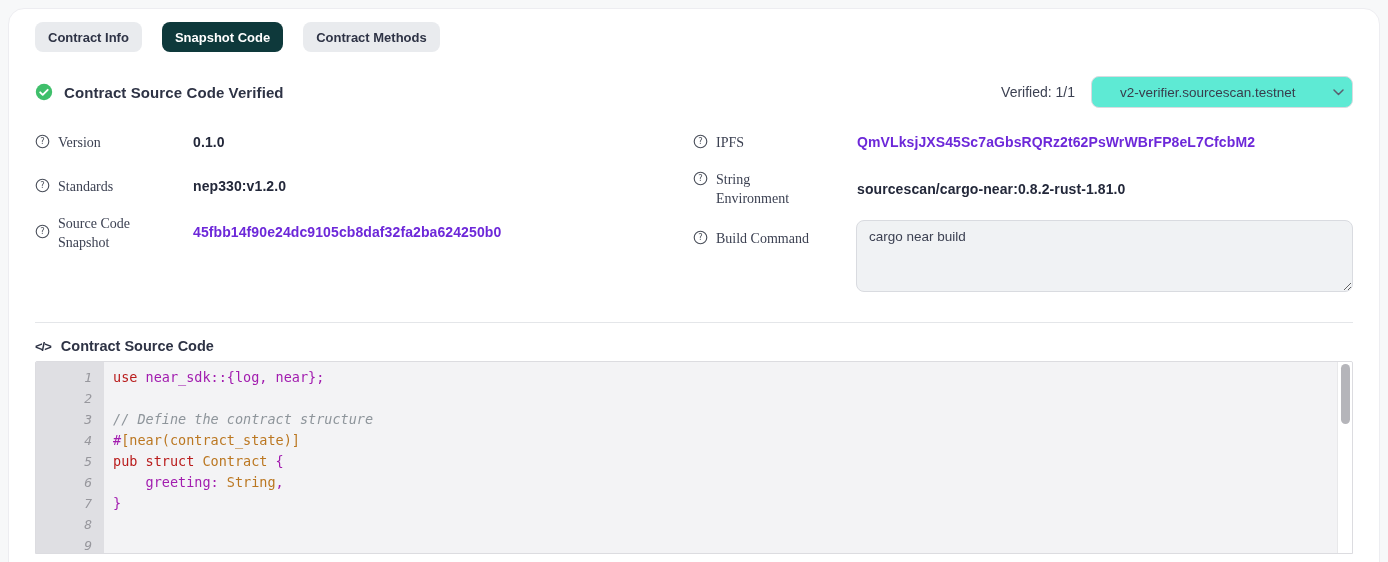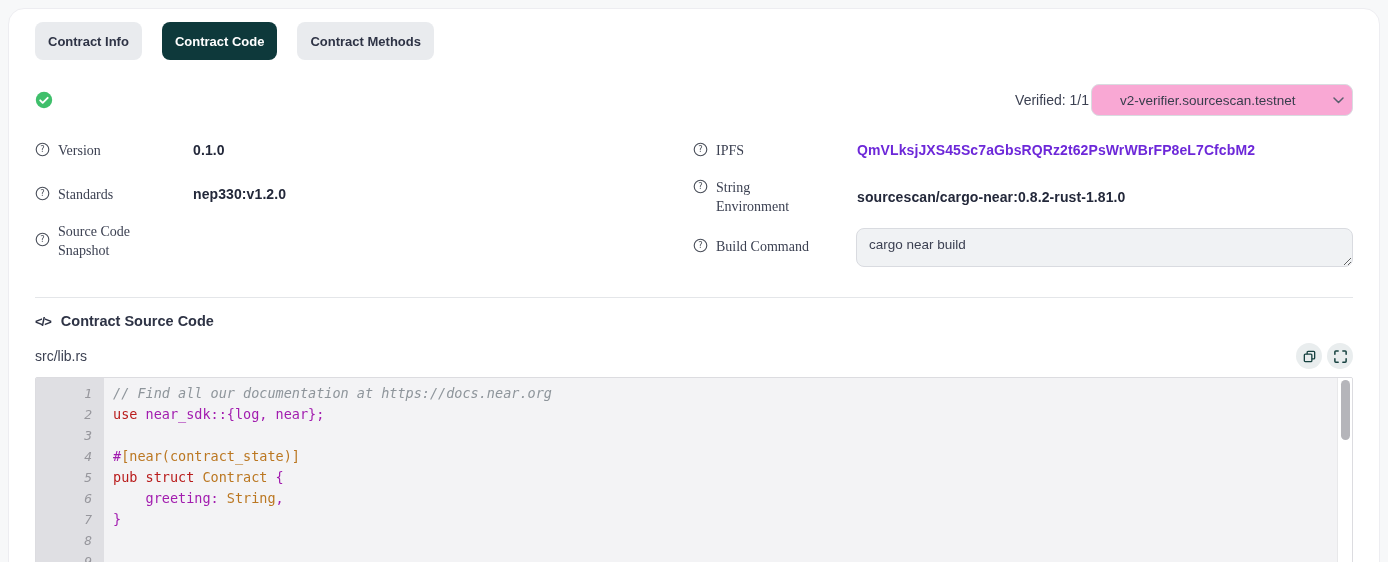--- a/index.html
+++ b/index.html
@@ -3,47 +3,47 @@
 <meta charset="utf-8">
 <style>
   * { margin:0; padding:0; box-sizing:border-box; }
   html,body { width:1388px; height:562px; overflow:hidden; background:#f7f8f9;
               font-family:"Liberation Sans","DejaVu Sans",sans-serif; color:#2e3345; }
   .card { position:absolute; left:8px; top:8px; width:1372px; height:620px;
           background:#ffffff; border:1px solid #ededf1; border-radius:16px;
           padding:13px 26px 0 26px; }
   
   .tabs { display:flex; gap:20px; }
-  .tab { height:38px; padding:0 13px; border:none; border-radius:8px; background:#e9ebee;
+  .tab { height:30px; padding:0 13px; border:none; border-radius:8px; background:#e9ebee;
          color:#2e3345; font-family:inherit; font-size:13px; font-weight:600; cursor:pointer;
          display:flex; align-items:center; }
   .tab.active { background:#0e393b; color:#ffffff; }
   
   .verify-header { margin-top:24px; height:32px; display:flex; align-items:center; justify-content:space-between; }
   .verify-left { display:flex; align-items:center; gap:11px; }
   .verify-title { font-size:15px; font-weight:700; color:#2e3345; letter-spacing:.1px; }
-  .verify-right { display:flex; align-items:center; gap:2px; }
+  .verify-right { display:flex; align-items:center; gap:16px; }
   .verified-count { font-size:14px; color:#3c4152; }
-  .select { width:262px; height:32px; border:1px solid #d9dbe0; border-radius:8px; background:#f9a8d4;
+  .select { width:262px; height:32px; border:1px solid #d9dbe0; border-radius:8px; background:#5eead4;
             display:flex; align-items:center; justify-content:space-between; padding:0 8px 0 28px;
             font-size:13.5px; color:#383d4c; cursor:pointer; }
   
   .details { margin-top:18px; display:flex; }
   .dcol { width:660px; display:flex; flex-direction:column; }
   .detail-row { display:flex; align-items:center; min-height:32px; margin-bottom:12px; }
   .detail-row.tall { align-items:flex-start; min-height:40px; }
   .detail-label { display:flex; align-items:flex-start; gap:8px; font-size:14px; color:#3c4152; }
   .dcol.left .detail-label { width:158px; }
   .dcol.right .detail-label { width:164px; }
   .detail-label .qicon { flex:0 0 auto; margin-top:1px; }
   .lbl-text { line-height:19px; max-width:110px;font-family:Liberation Serif, serif; }
   .detail-value { font-size:14px; font-weight:700; color:#23283a; letter-spacing:.1px; }
   .detail-value.link { font-weight:700; color:#6d28d9; cursor:pointer; }
   .value-flex { flex:1; }
-  .cmd-textarea { width:497px; height:39px; background:#f0f2f4; border:1px solid #d9dbe0; border-radius:8px;
+  .cmd-textarea { width:497px; height:72px; background:#f0f2f4; border:1px solid #d9dbe0; border-radius:8px;
                   font-family:inherit; font-size:13.5px; color:#3c4152; padding:8px 12px; resize:both; }
   
   .divider { border:none; border-top:1px solid #e4e6e9; margin-top:14px; }
   
   .source-header { margin-top:15px; display:flex; align-items:center; gap:10px; }
   .code-glyph { font-weight:700; font-size:13px; color:#2e3345; letter-spacing:-1px; }
   .source-title { font-size:14.5px; font-weight:700; color:#2e3345; }
   .file-row { margin-top:13px; display:flex; align-items:center; justify-content:space-between; height:28px; }
   .file-path { font-size:14px; color:#3c4152; }
   .file-actions { display:flex; gap:5px; }
@@ -65,32 +65,33 @@
   .scrollbar { width:15px; background:#ffffff; border-left:1px solid #e8e8ea; position:relative; flex:0 0 auto; }
   .thumb { position:absolute; top:2px; left:3px; width:9px; height:60px; background:#b5b5ba; border-radius:5px; }
 </style>
 </head>
 <body>
 
 <div class="card">
 
   <div class="tabs">
     <button class="tab">Contract Info</button>
-    <button class="tab active">Contract Code</button>
+    <button class="tab active">Snapshot Code</button>
     <button class="tab">Contract Methods</button>
   </div>
 
   <div class="verify-header">
     <div class="verify-left">
       <span style="display:flex">
         <svg width="18" height="18" viewBox="0 0 18 18">
             <circle cx="9" cy="9" r="8.2" fill="#3fbf6b"></circle>
             <path d="M5.2 9.3l2.5 2.5 5-5" stroke="#ffffff" stroke-width="1.9" fill="none" stroke-linecap="round" stroke-linejoin="round"></path>
           </svg>
       </span>
+      <span class="verify-title">Contract Source Code Verified</span>
     </div>
     <div class="verify-right">
       <span class="verified-count">Verified: 1/1</span>
       <div class="select">
         <span>v2-verifier.sourcescan.testnet</span>
         <span style="display:flex">
           <svg width="11" height="7" viewBox="0 0 11 7">
               <path d="M1 1l4.5 4.5L10 1" stroke="#5a5f6e" stroke-width="1.5" fill="none" stroke-linecap="round" stroke-linejoin="round"></path>
             </svg>
         </span>
@@ -121,20 +122,21 @@
         <div class="detail-value">nep330:v1.2.0</div>
       </div>
       <div class="detail-row tall">
         <div class="detail-label">
           <span class="qicon" style="margin-top:10px"><svg width="15" height="15" viewBox="0 0 16 16">
                 <circle cx="8" cy="8" r="6.7" fill="none" stroke="#4a4f5a" stroke-width="1.2"></circle>
                 <text x="8" y="11" text-anchor="middle" font-size="9" font-family="DejaVu Sans" fill="#4a4f5a">?</text>
               </svg></span>
           <span class="lbl-text">Source Code Snapshot</span>
         </div>
+        <div class="detail-value link" style="margin-top:10px">45fbb14f90e24dc9105cb8daf32fa2ba624250b0</div>
       </div>
     </div>
     <div class="dcol right">
       <div class="detail-row">
         <div class="detail-label">
           <span class="qicon"><svg width="15" height="15" viewBox="0 0 16 16">
                 <circle cx="8" cy="8" r="6.7" fill="none" stroke="#4a4f5a" stroke-width="1.2"></circle>
                 <text x="8" y="11" text-anchor="middle" font-size="9" font-family="DejaVu Sans" fill="#4a4f5a">?</text>
               </svg></span>
           <span class="lbl-text">IPFS</span>
@@ -166,60 +168,37 @@
     </div>
   </div>
 
   <hr class="divider">
 
   <div class="source-header">
     <span class="code-glyph">&lt;/&gt;</span>
     <span class="source-title">Contract Source Code</span>
   </div>
 
-  <div class="file-row">
-    <span class="file-path">src/lib.rs</span>
-    <div class="file-actions">
-      <button class="icon-btn">
-        <span style="display:flex">
-          <svg width="15" height="15" viewBox="0 0 16 16">
-              <rect x="5.5" y="2.5" width="8" height="8" rx="1" fill="none" stroke="#16413f" stroke-width="1.4"></rect>
-              <rect x="2.5" y="5.5" width="8" height="8" rx="1" fill="#e9edee" stroke="#16413f" stroke-width="1.4"></rect>
-            </svg>
-        </span>
-      </button>
-      <button class="icon-btn">
-        <span style="display:flex">
-          <svg width="15" height="15" viewBox="0 0 16 16" fill="none" stroke="#16413f" stroke-width="1.6" stroke-linecap="round">
-              <path d="M2 5.5V3a1 1 0 0 1 1-1h2.5"></path>
-              <path d="M10.5 2H13a1 1 0 0 1 1 1v2.5"></path>
-              <path d="M14 10.5V13a1 1 0 0 1-1 1h-2.5"></path>
-              <path d="M5.5 14H3a1 1 0 0 1-1-1v-2.5"></path>
-            </svg>
-        </span>
-      </button>
-    </div>
-  </div>
 
   <div class="code-block">
     <div class="gutter" id="gutter">
         <div class="ln">1</div>
         <div class="ln">2</div>
         <div class="ln">3</div>
         <div class="ln">4</div>
         <div class="ln">5</div>
         <div class="ln">6</div>
         <div class="ln">7</div>
         <div class="ln">8</div>
         <div class="ln">9</div>
       </div>
     <div class="code" id="code-lines">
-        <div class="code-line"><span class="tok-com">// Find all our documentation at https://docs.near.org</span></div>
         <div class="code-line"><span class="tok-kw">use</span><span class="tok-pl"> near_sdk::{log, near};</span></div>
         <div class="code-line"> </div>
+        <div class="code-line"><span class="tok-com">// Define the contract structure</span></div>
         <div class="code-line"><span class="tok-pl">#</span><span class="tok-ty">[near(contract_state)]</span></div>
         <div class="code-line"><span class="tok-kw">pub struct</span><span class="tok-pl"> </span><span class="tok-ty">Contract</span><span class="tok-pl"> {</span></div>
         <div class="code-line"><span class="tok-pl">    greeting: </span><span class="tok-ty">String</span><span class="tok-pl">,</span></div>
         <div class="code-line"><span class="tok-pl">}</span></div>
         <div class="code-line"> </div>
       </div>
     <div class="scrollbar">
       <div class="thumb"></div>
     </div>
   </div>

